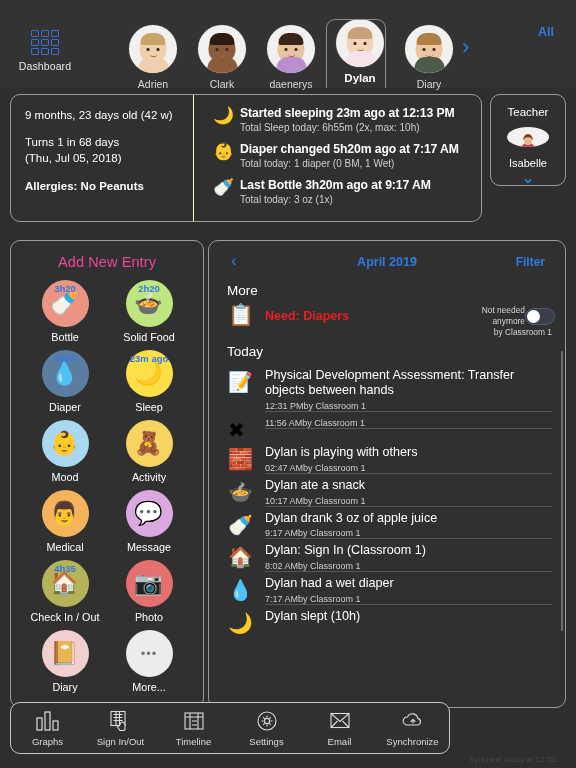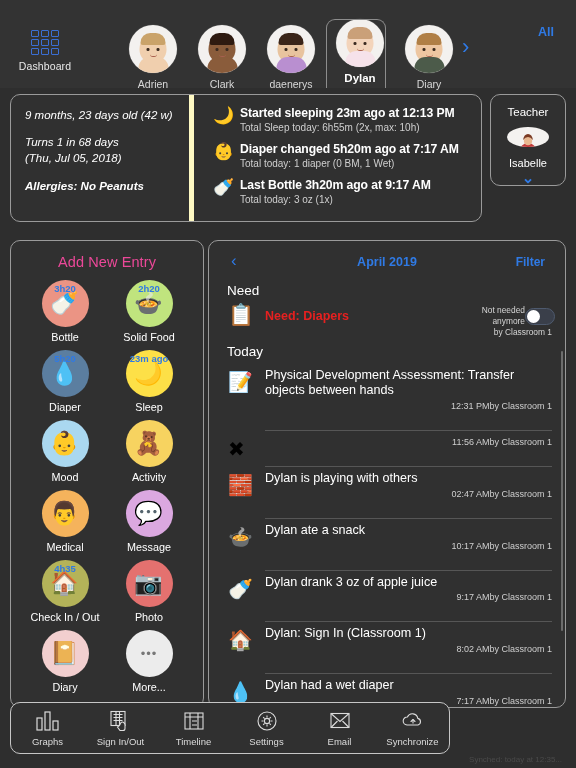--- a/index.html
+++ b/index.html
@@ -61,21 +61,21 @@
   .f-mouth { position:absolute; left:50%; top:19px; transform:translateX(-50%); width:7px; height:3px;
              border-bottom:1.4px solid #a8604f; border-radius:0 0 7px 7px; }
   .f-body { position:absolute; left:50%; bottom:-12px; transform:translateX(-50%); width:30px; height:18px; border-radius:11px 11px 0 0; }
 
   
   .infocard {
     position: absolute; left: 10px; top: 94px; width: 472px; height: 128px;
     border: 1.2px solid #9a9a9a; border-radius: 10px; background: #303030;
     display: flex;
   }
-  .info-left { width: 183px; padding: 14px 0 0 14px; border-right: 5px solid #fef9c3; font-style: italic; }
+  .info-left { width: 183px; padding: 14px 0 0 14px; border-right: 1px solid #fef9c3; }
   .info-left .l1 { font-size: 11.5px; color: #ffffff; }
   .info-left .l2 { font-size: 11.5px; color: #ffffff; margin-top: 14px; line-height: 1.35; }
   .info-left .l3 { font-size: 11.5px; color: #ffffff; font-weight: 700; margin-top: 14px; }
 
   .info-right { flex: 1; padding: 11px 10px 0 14px; }
   .evt { display: flex; align-items: flex-start; margin-bottom: 9px; }
   .evt .ico { width: 32px; flex: 0 0 32px; text-align: center; font-size: 17px; line-height: 19px; }
   .evt .txt { flex: 1; }
   .evt .t1 { font-size: 12.2px; color: #ffffff; font-weight: 700; letter-spacing: -.1px; }
   .evt .t2 { font-size: 10px; color: #cfcfcf; margin-top: 2px; }
@@ -133,24 +133,24 @@
   .need-row .nt { flex: 1; font-size: 12.5px; color: #e62020; font-weight: 600; padding-top: 6px; }
   .need-toggle { display: flex; align-items: center; padding-top: 2px; }
   .need-toggle .ntx { text-align: right; font-size: 8.4px; color: #d5d5d5; line-height: 1.35; }
   .sw { width: 30px; height: 17px; border-radius: 9px; background: #3a3f4a; border: 1px solid #4e5a6e; position: relative; cursor: pointer; flex: 0 0 30px; }
   .sw i { position: absolute; left: 1px; top: 1px; width: 13px; height: 13px; border-radius: 50%; background: #ffffff; }
   .need-by { font-size: 8.4px; color: #d5d5d5; text-align: right; padding-right: 13px; margin-top: -1px; }
 
   .rows { padding: 0 0 0 0; }
   .row { display: flex; align-items: flex-start; padding: 4px 13px 0 16px; }
   .row .ico { width: 40px; flex: 0 0 40px; font-size: 20px; text-align: left; padding: 3px 0 0 3px; line-height: 1.1; }
-  .row .body { flex: 1; border-bottom: 1px solid #565656; padding-bottom: 19px; }
+  .row .body { flex: 1; border-bottom: 1px solid #565656; padding-bottom: 0; }
   .row:last-child .body { border-bottom: none; }
   .row .title { font-size: 12.6px; color: #ffffff; line-height: 1.25; }
-  .row .meta { display: flex; justify-content: flex-end; align-items: baseline; margin-top: 2px; }
+  .row .meta { display: flex; justify-content: flex-start; align-items: baseline; margin-top: 2px; }
   .row .time { font-size: 9px; color: #cfcfcf; }
   .row .by { font-size: 9px; color: #cfcfcf; }
 
   .tl-scroll {
     position: absolute; right: 2px; top: 110px; width: 2.5px; height: 280px;
     background: #6d6d6d; border-radius: 2px;
   }
 
   
   .bottombar {
@@ -394,21 +394,21 @@
       </div>
   </div>
 
   <div class="timeline">
     <div class="tl-head">
       <div class="tl-back">‹</div>
       <div class="tl-month">April 2019</div>
       <div class="tl-filter">Filter</div>
     </div>
 
-    <div class="sec-h">Need</div>
+    <div class="sec-h">More</div>
     <div class="need-row">
       <div class="ico">📋</div>
       <div class="nt">Need: Diapers</div>
       <div class="need-toggle">
         <div class="ntx">
           <span>Not needed</span><br>
           <span>anymore</span>
         </div>
         <div class="sw">
             <i></i>

